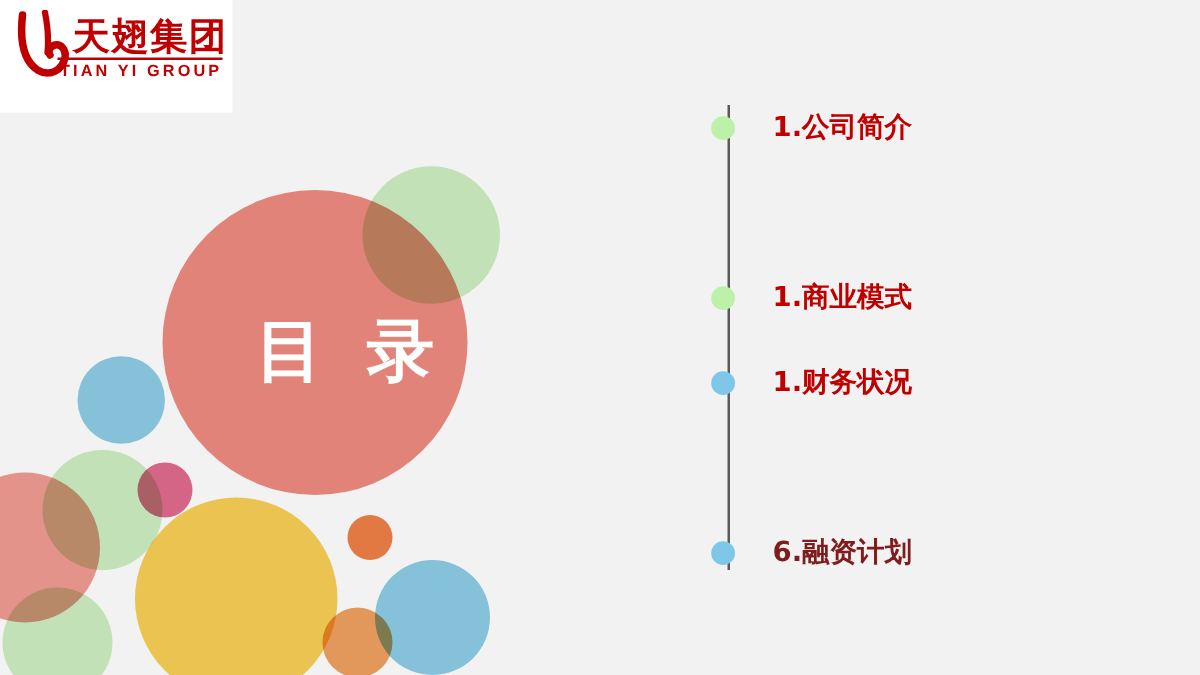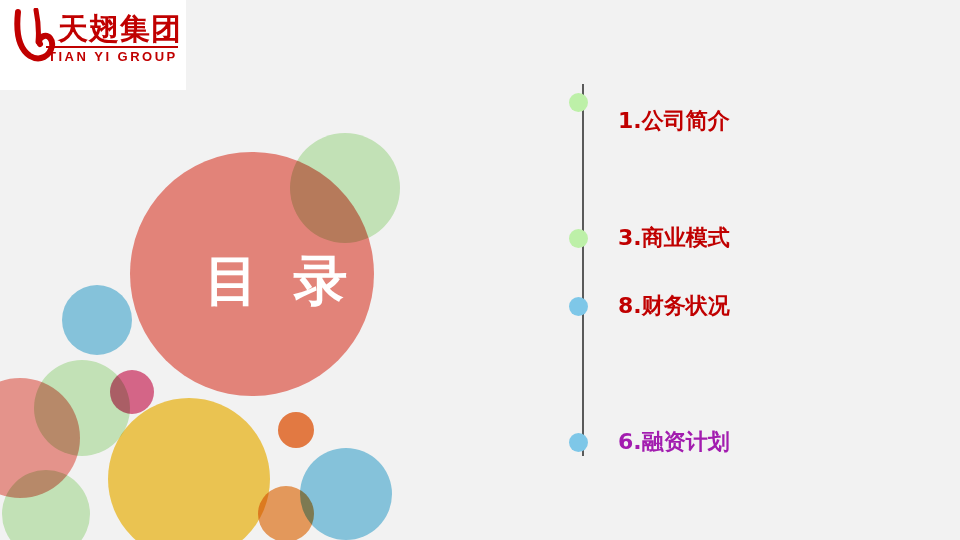--- a/index.html
+++ b/index.html
@@ -158,29 +158,29 @@
     <div id="logo-cn">天翅集团</div>
     <div id="logo-en">TIAN YI GROUP</div>
   </div>
 
   <div id="title-text">目 录</div>
 
   <div id="agenda">
     <div id="agenda-line" style="background: rgb(90, 90, 90);"></div>
   <div class="agenda-item" style="top: 0px;">
         <div class="agenda-dot" style="background: rgb(189, 240, 168);"></div>
-        <div class="agenda-label" style="color: rgb(192, 0, 0); margin-top: 19px;">1.公司简介</div>
+        <div class="agenda-label" style="color: rgb(192, 0, 0);">1.公司简介</div>
       </div>
       <div class="agenda-item" style="top: 136px;">
         <div class="agenda-dot" style="background: rgb(189, 240, 168);"></div>
-        <div class="agenda-label" style="color: rgb(192, 0, 0);">3.商业模式</div>
+        <div class="agenda-label" style="color: rgb(192, 0, 0);">1.商业模式</div>
       </div>
       <div class="agenda-item" style="top: 204px;">
         <div class="agenda-dot" style="background: rgb(126, 199, 232);"></div>
-        <div class="agenda-label" style="color: rgb(192, 0, 0);">8.财务状况</div>
+        <div class="agenda-label" style="color: rgb(192, 0, 0);">1.财务状况</div>
       </div>
       <div class="agenda-item" style="top: 340px;">
         <div class="agenda-dot" style="background: rgb(126, 199, 232);"></div>
-        <div class="agenda-label" style="color: #a21caf;">6.融资计划</div>
+        <div class="agenda-label" style="color: #7f1d1d;">6.融资计划</div>
       </div>
     </div>
 
 </div>
 
 </body></html>

